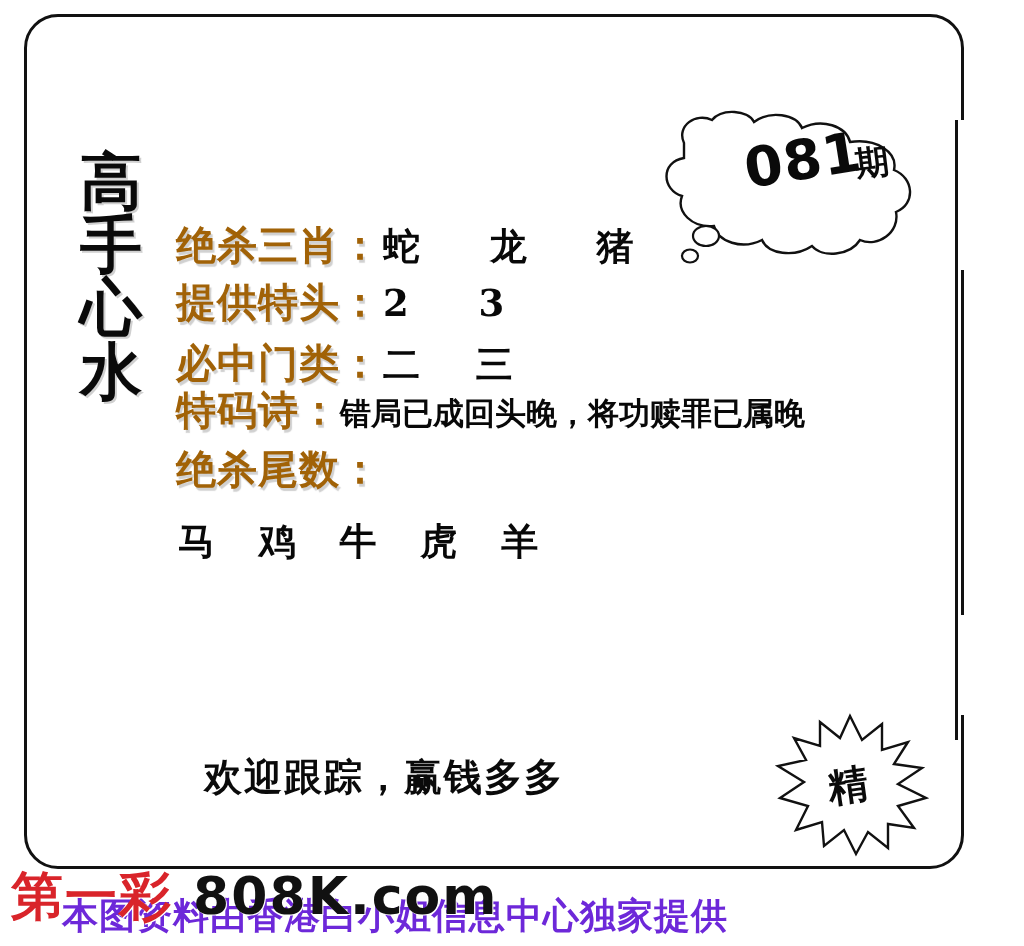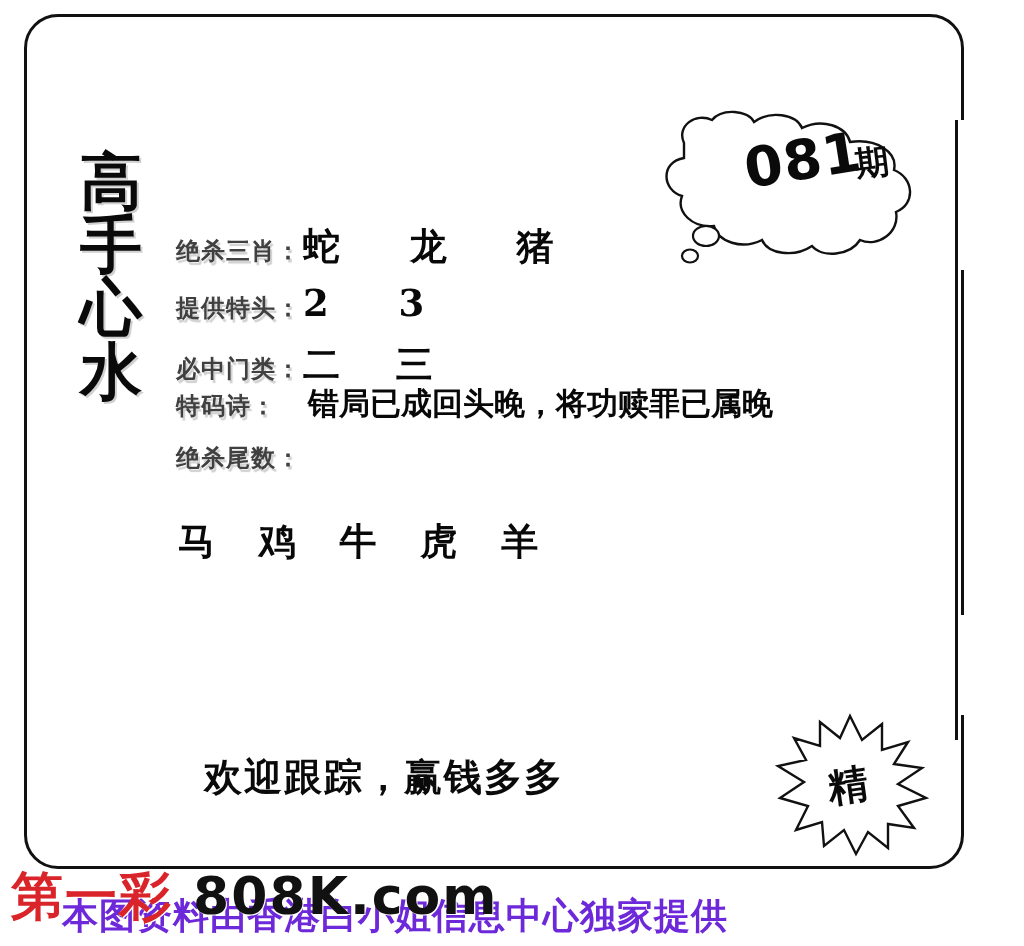--- a/index.html
+++ b/index.html
@@ -88,22 +88,22 @@
   }
   .row {
     display: flex;
     align-items: baseline;
     height: 59px;
     white-space: nowrap;
   }
   .label {
     font-family: "DejaVu Serif", serif;
     font-weight: 700;
-    font-size: 24px;
-    color: #404040;
+    font-size: 40px;
+    color: #a16207;
     letter-spacing: 1px;
     text-shadow: 2px 3px 1px rgba(150,150,150,0.45);
   }
   .vals {
     font-family: "DejaVu Serif", serif;
     font-weight: 700;
     font-size: 37px;
     color: #080808;
     margin-left: 2px;
     margin-top: 16px;
@@ -111,21 +111,20 @@
   .vals .v { display: inline-block; }
   .gap-lg { width: 44px; display: inline-block; }
   .gap-md { width: 30px; display: inline-block; }
   .gap-sm { width: 18px; display: inline-block; }
 
   .poem {
     font-family: "DejaVu Serif", serif;
     font-weight: 700;
     font-size: 31px;
     color: #080808;
-    margin-left: 32px;
     letter-spacing: 0px;
   }
 
   
   .cloud {
     position: absolute;
     left: 630px;
     top: 108px;
     width: 300px;
     height: 170px;

